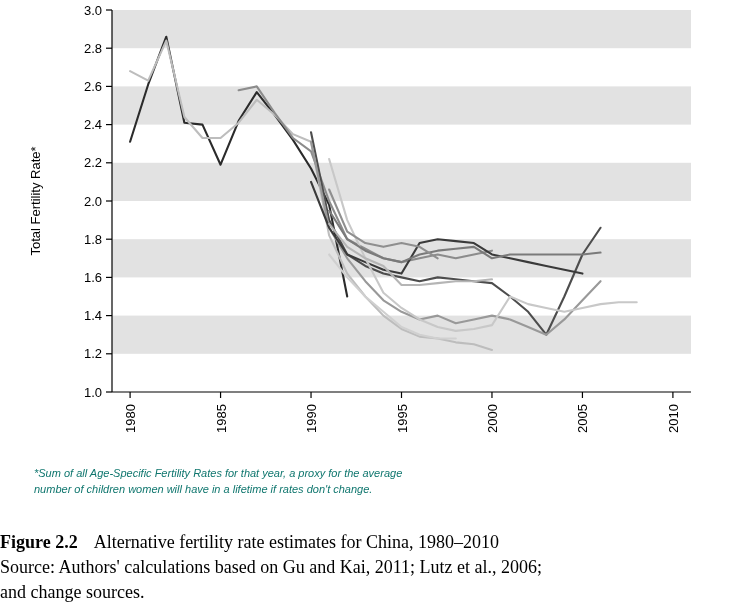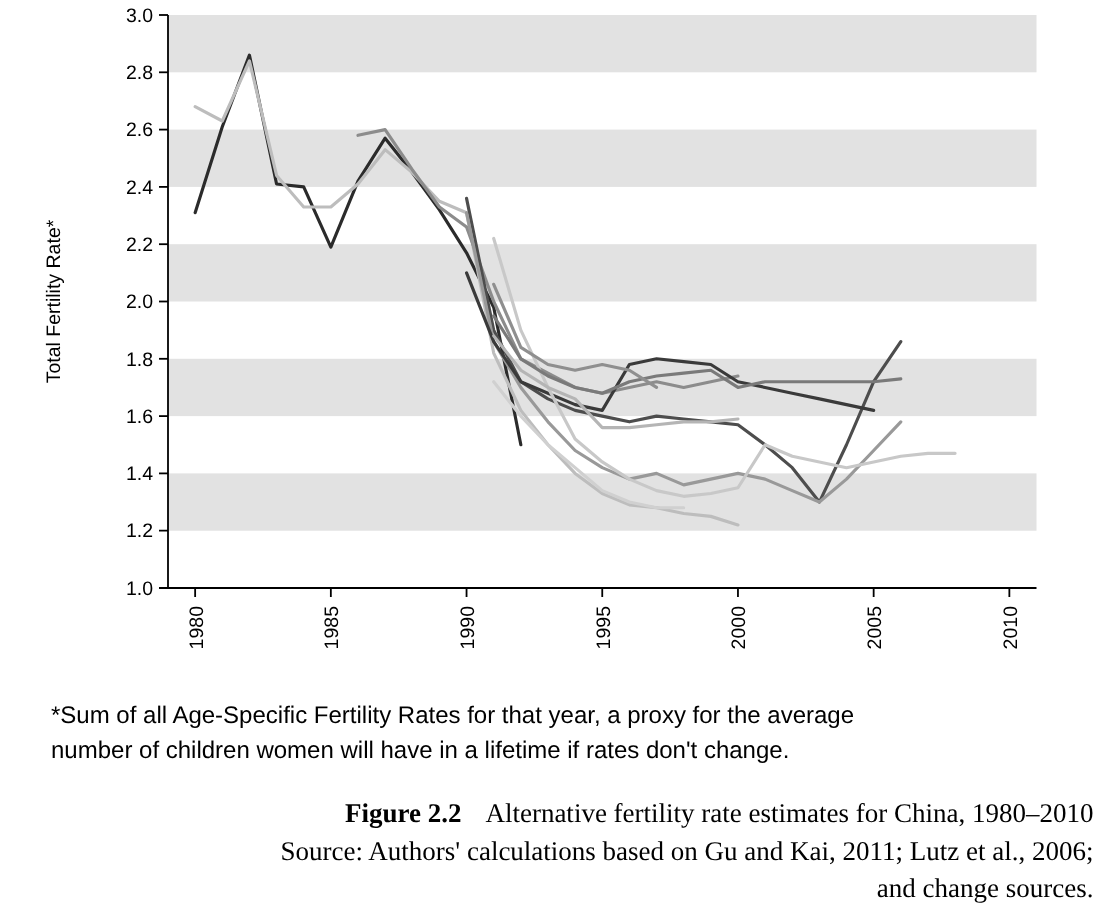--- a/index.html
+++ b/index.html
@@ -39,30 +39,31 @@
     font-family: "Liberation Sans", sans-serif;
     font-size: 13px;
     fill: #000000;
   }
   #footnote {
     position: absolute;
     left: 34px;
     top: 466px;
     width: 660px;
     font-family: "Liberation Sans", sans-serif;
-    font-size: 16px;
+    font-size: 11px;
     line-height: 1.45;
-    color: #000000;
+    color: #0f766e;
+    font-style: italic;
   }
   #caption-block {
     position: absolute;
     left: 0;
     top: 530px;
     width: 729px;
-    text-align: right;
+    text-align: left;
   }
   .caption-line {
     font-family: "Liberation Serif", serif;
     font-size: 18px;
     line-height: 1.38;
     color: #000000;
   }
   .fig-label {
     font-weight: bold;
   }

